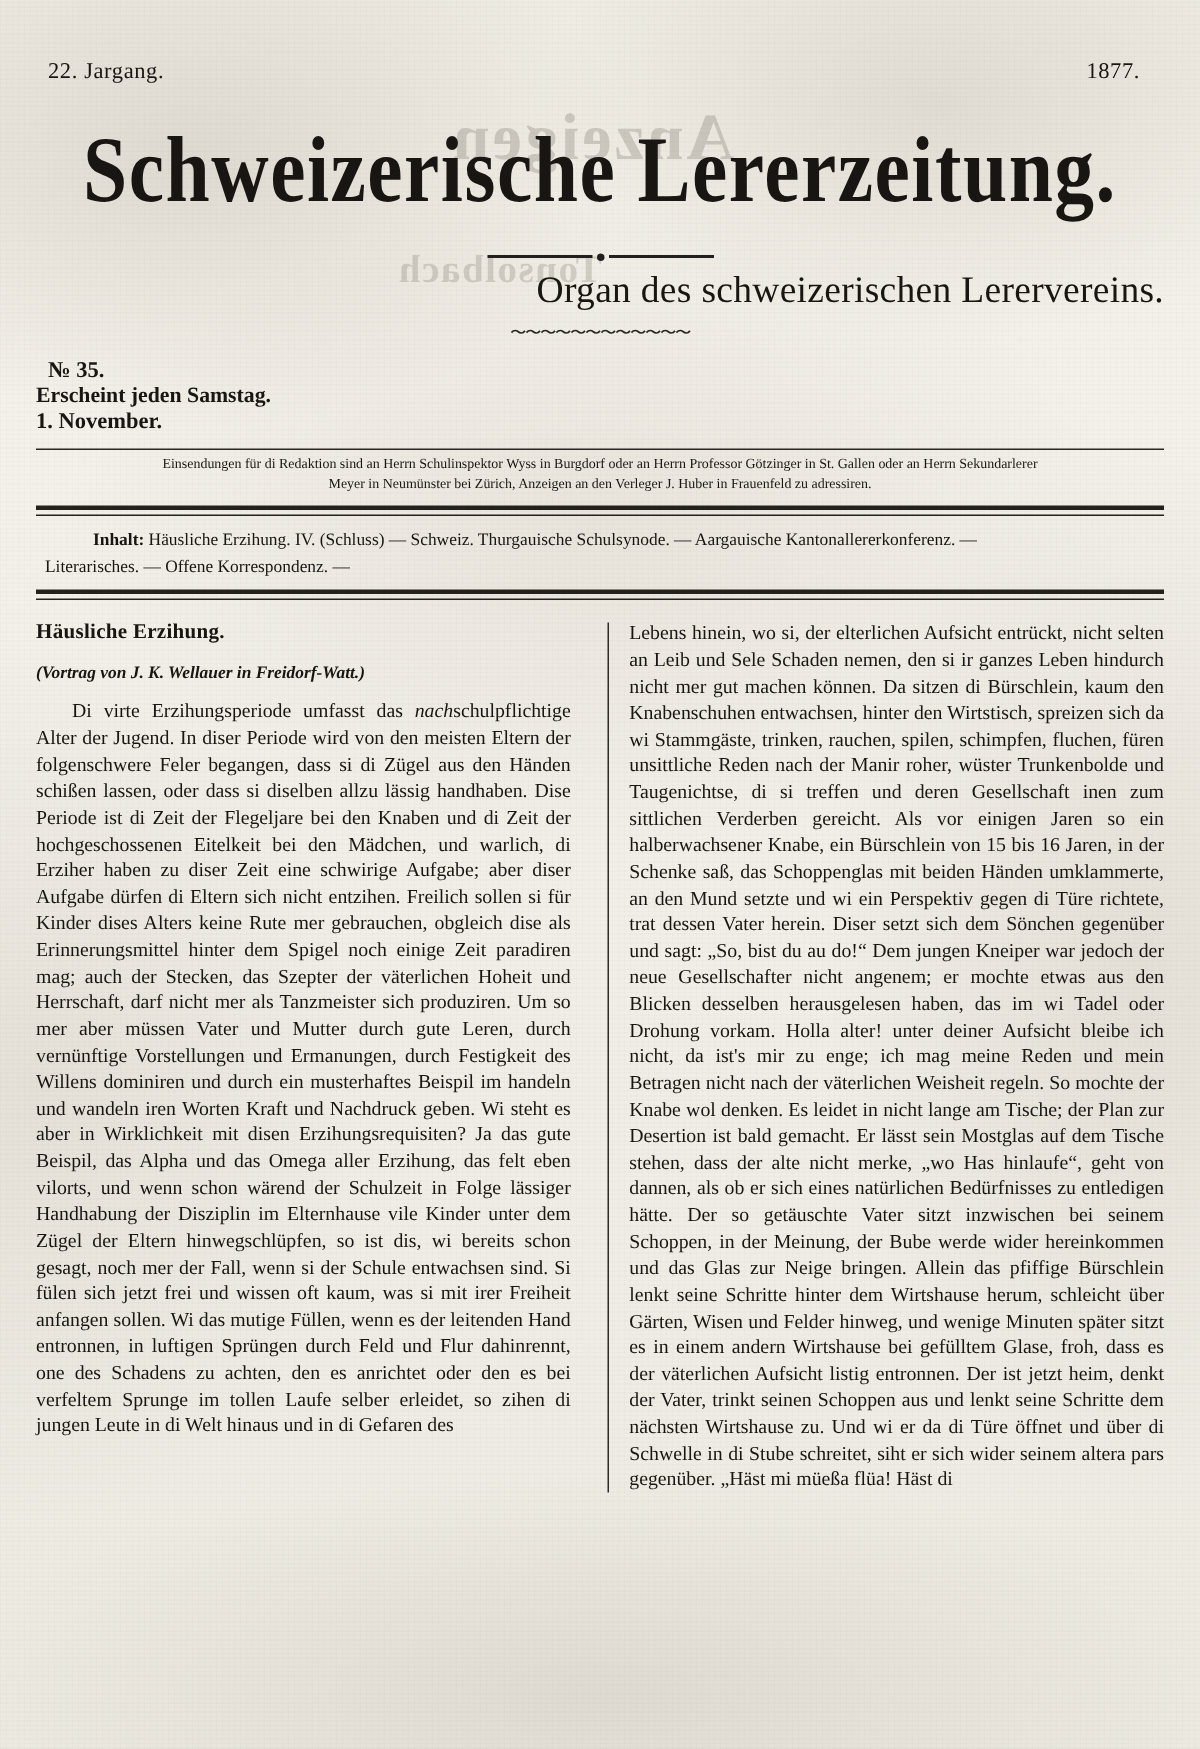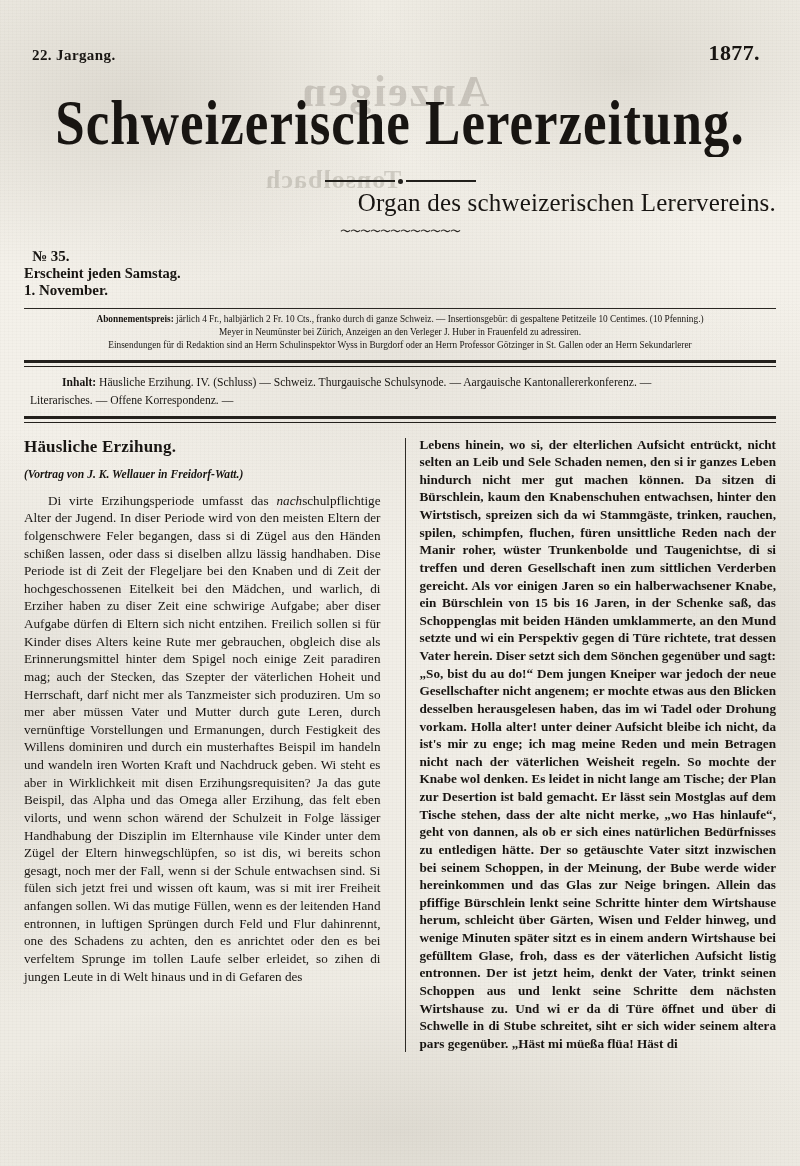--- a/index.html
+++ b/index.html
@@ -80,26 +80,26 @@
     z-index: 2;
     padding: 0 24px;
   }
 
   
   .issue-line {
     display: flex;
     justify-content: space-between;
     align-items: baseline;
     padding-top: 40px;
-    font-weight: 700;
+    font-weight: 400;
     font-size: 15px;
     letter-spacing: .4px;
   }
   .issue-line .volume { padding-left: 8px; }
-  .issue-line .year { padding-right: 16px; font-size: 22px; }
+  .issue-line .year { padding-right: 16px; font-size: 15px; }
 
   .masthead-title {
     text-align: center;
     font-family: "Liberation Serif", "DejaVu Serif", serif;
     font-weight: 700;
     font-size: 53px;
     letter-spacing: 1px;
     line-height: 1;
     margin-top: 26px;
     white-space: nowrap;
@@ -221,21 +221,21 @@
     background: #2e2b26;
     margin: 2px 10px 0 10px;
     align-self: stretch;
     max-height: 700px;
   }
   .col-right { padding-left: 4px; }
 
   .art-kicker {
     text-align: center;
     font-weight: 700;
-    font-size: 17px;
+    font-size: 14px;
     letter-spacing: .2px;
     margin-bottom: 9px;
   }
   .art-headline {
     text-align: center;
     font-weight: 700;
     font-size: 16.2px;
     line-height: 1.27;
     margin-bottom: 8px;
   }
@@ -248,21 +248,21 @@
   }
   .art-section {
     text-align: center;
     font-size: 14px;
     margin-bottom: 8px;
   }
   .body-p {
     margin: 0;
     text-indent: 24px;
   }
-  .body-p.cont { text-indent: 0; font-weight: bold; }
+  .body-p.cont { text-indent: 0; }
   .body-p i { font-style: italic; }
 </style>
 </head>
 <body>
 
 <div id="page">
   <div id="paper-texture"></div>
   <div id="paper-grain"></div>
   <div id="ghost-anzeigen">Anzeigen</div>
   <div id="ghost-konsolbach">Tonsolbach</div>
@@ -286,23 +286,22 @@
 
     <div class="pub-line">
       <span class="issue-no">№ 35.</span>
       <span class="frequency">Erscheint jeden Samstag.</span>
       <span class="date">1. November.</span>
     </div>
 
     <div class="thin-rule"></div>
 
     <div class="subscription">
-      <span class="ln"><b>Abonnementspreis:</b><span> järlich 4 Fr., halbjärlich 2 Fr. 10 Cts., franko durch di ganze Schweiz. — Insertionsgebür: di gespaltene Petitzeile 10 Centimes. (10 Pfenning.)</span></span>
+      <span class="ln">Einsendungen für di Redaktion sind an Herrn Schulinspektor Wyss in Burgdorf oder an Herrn Professor Götzinger in St. Gallen oder an Herrn Sekundarlerer</span>
       <span class="ln">Meyer in Neumünster bei Zürich, Anzeigen an den Verleger J. Huber in Frauenfeld zu adressiren.</span>
-      <span class="ln">Einsendungen für di Redaktion sind an Herrn Schulinspektor Wyss in Burgdorf oder an Herrn Professor Götzinger in St. Gallen oder an Herrn Sekundarlerer</span>
     </div>
 
     <div class="double-rule"></div>
 
     <div class="toc">
       <span class="indent"></span><b>Inhalt:</b><span> Häusliche Erzihung. IV. (Schluss) — Schweiz. Thurgauische Schulsynode. — Aargauische Kantonallererkonferenz. —</span><br>
       <span>Literarisches. — Offene Korrespondenz. —</span>
     </div>
 
     <div class="double-rule-2"></div>

